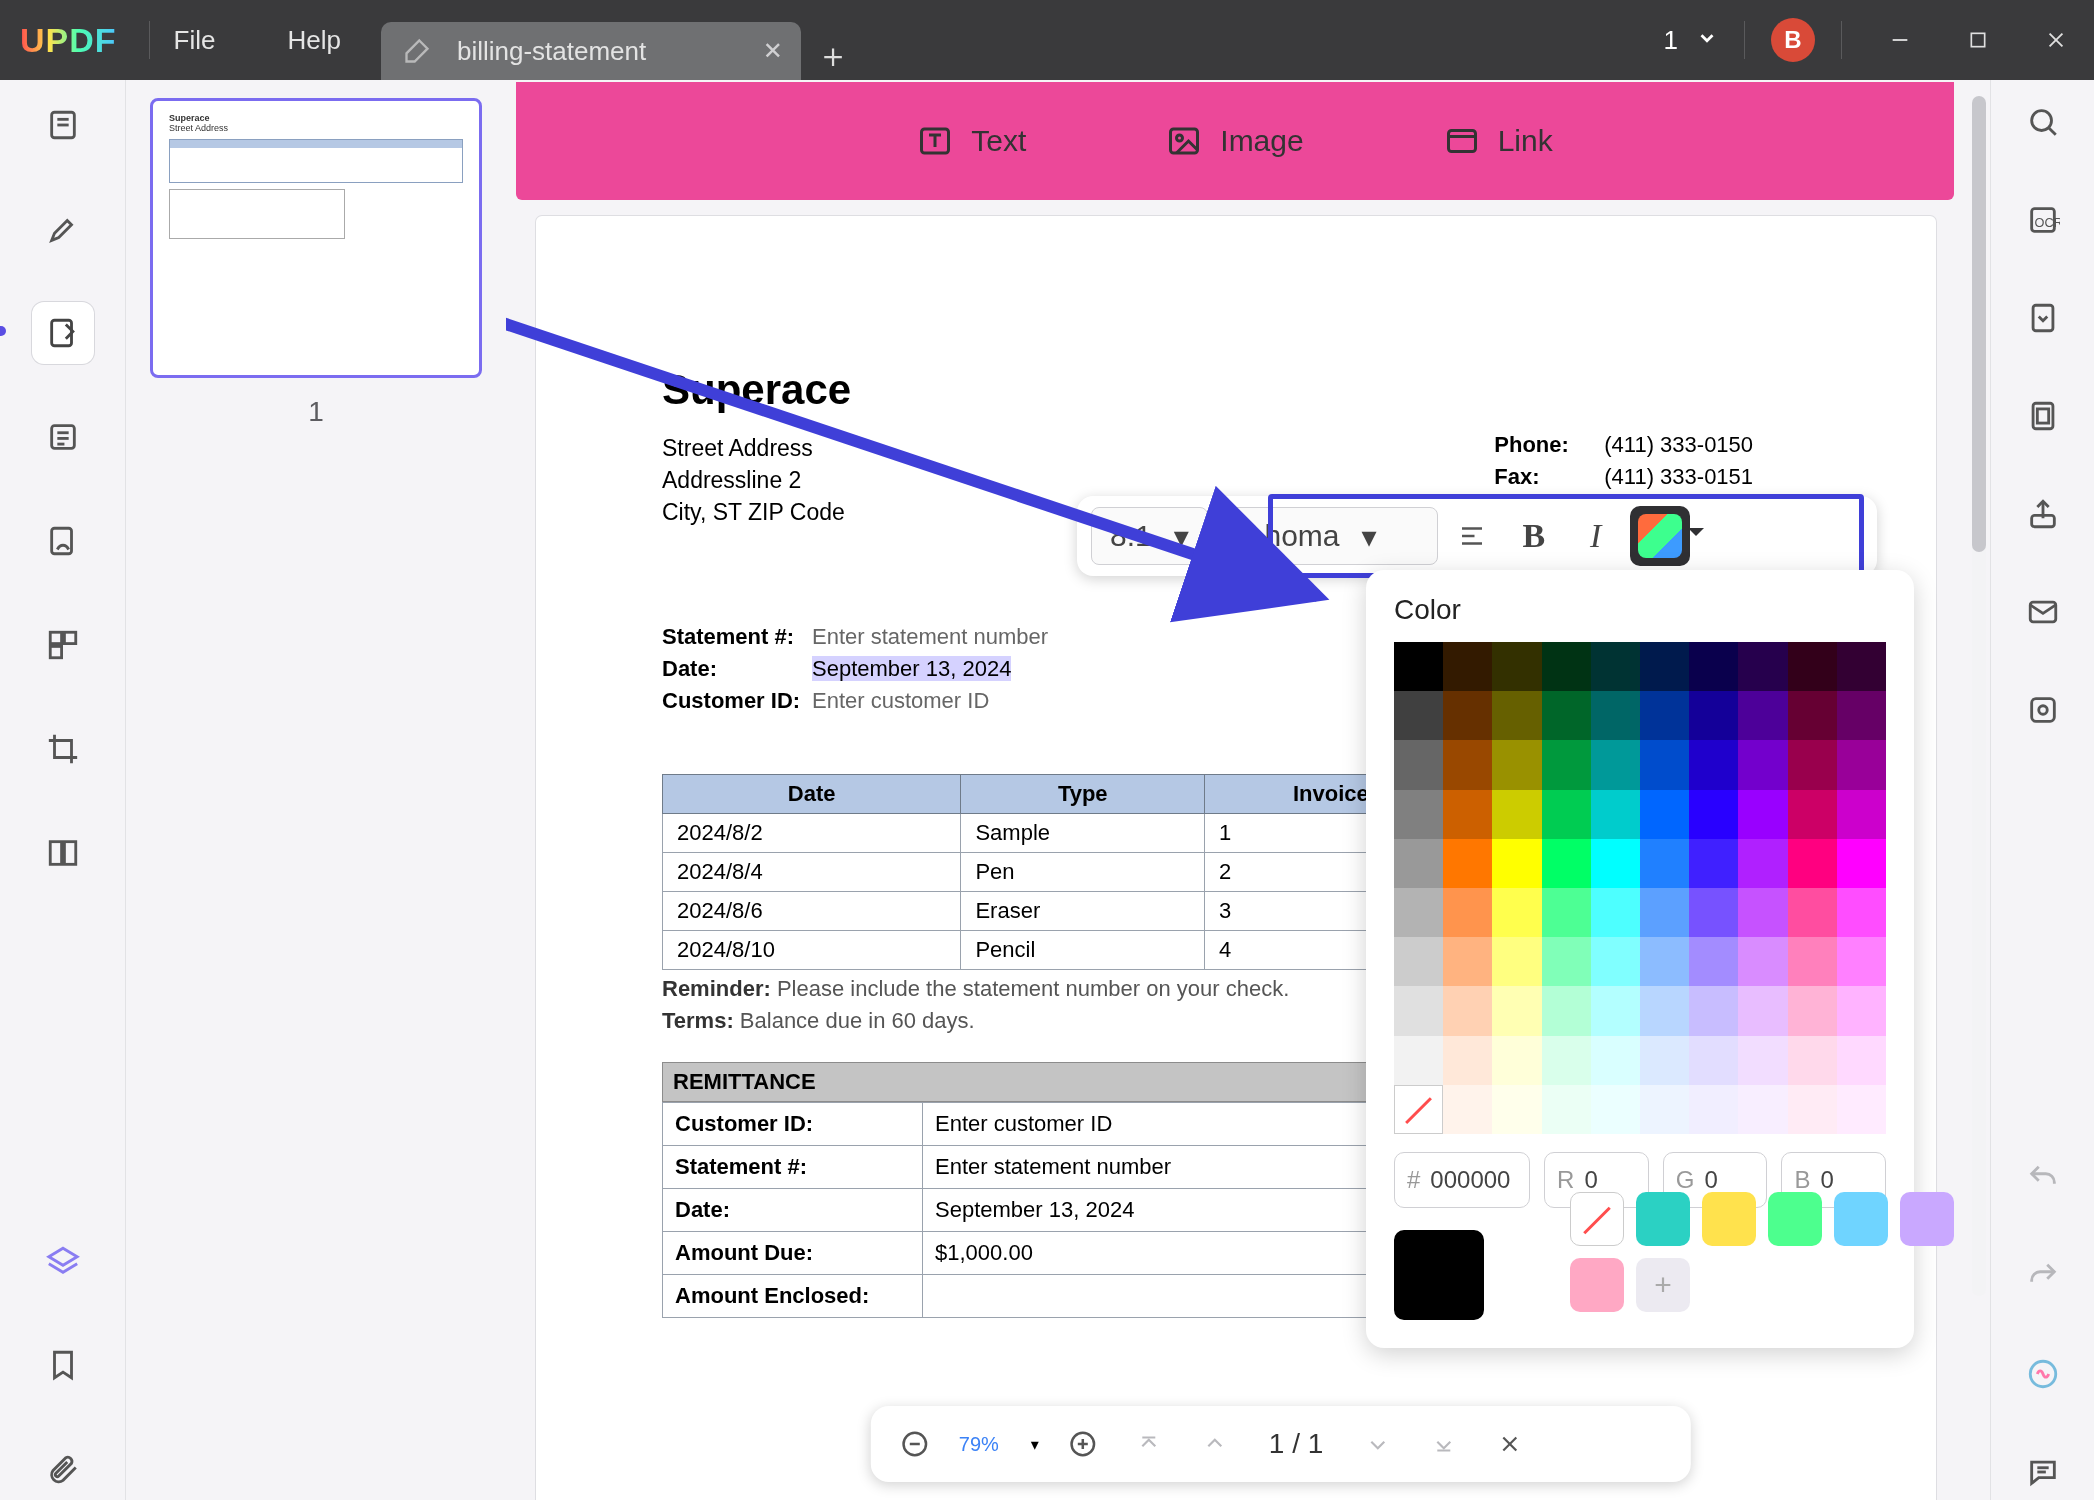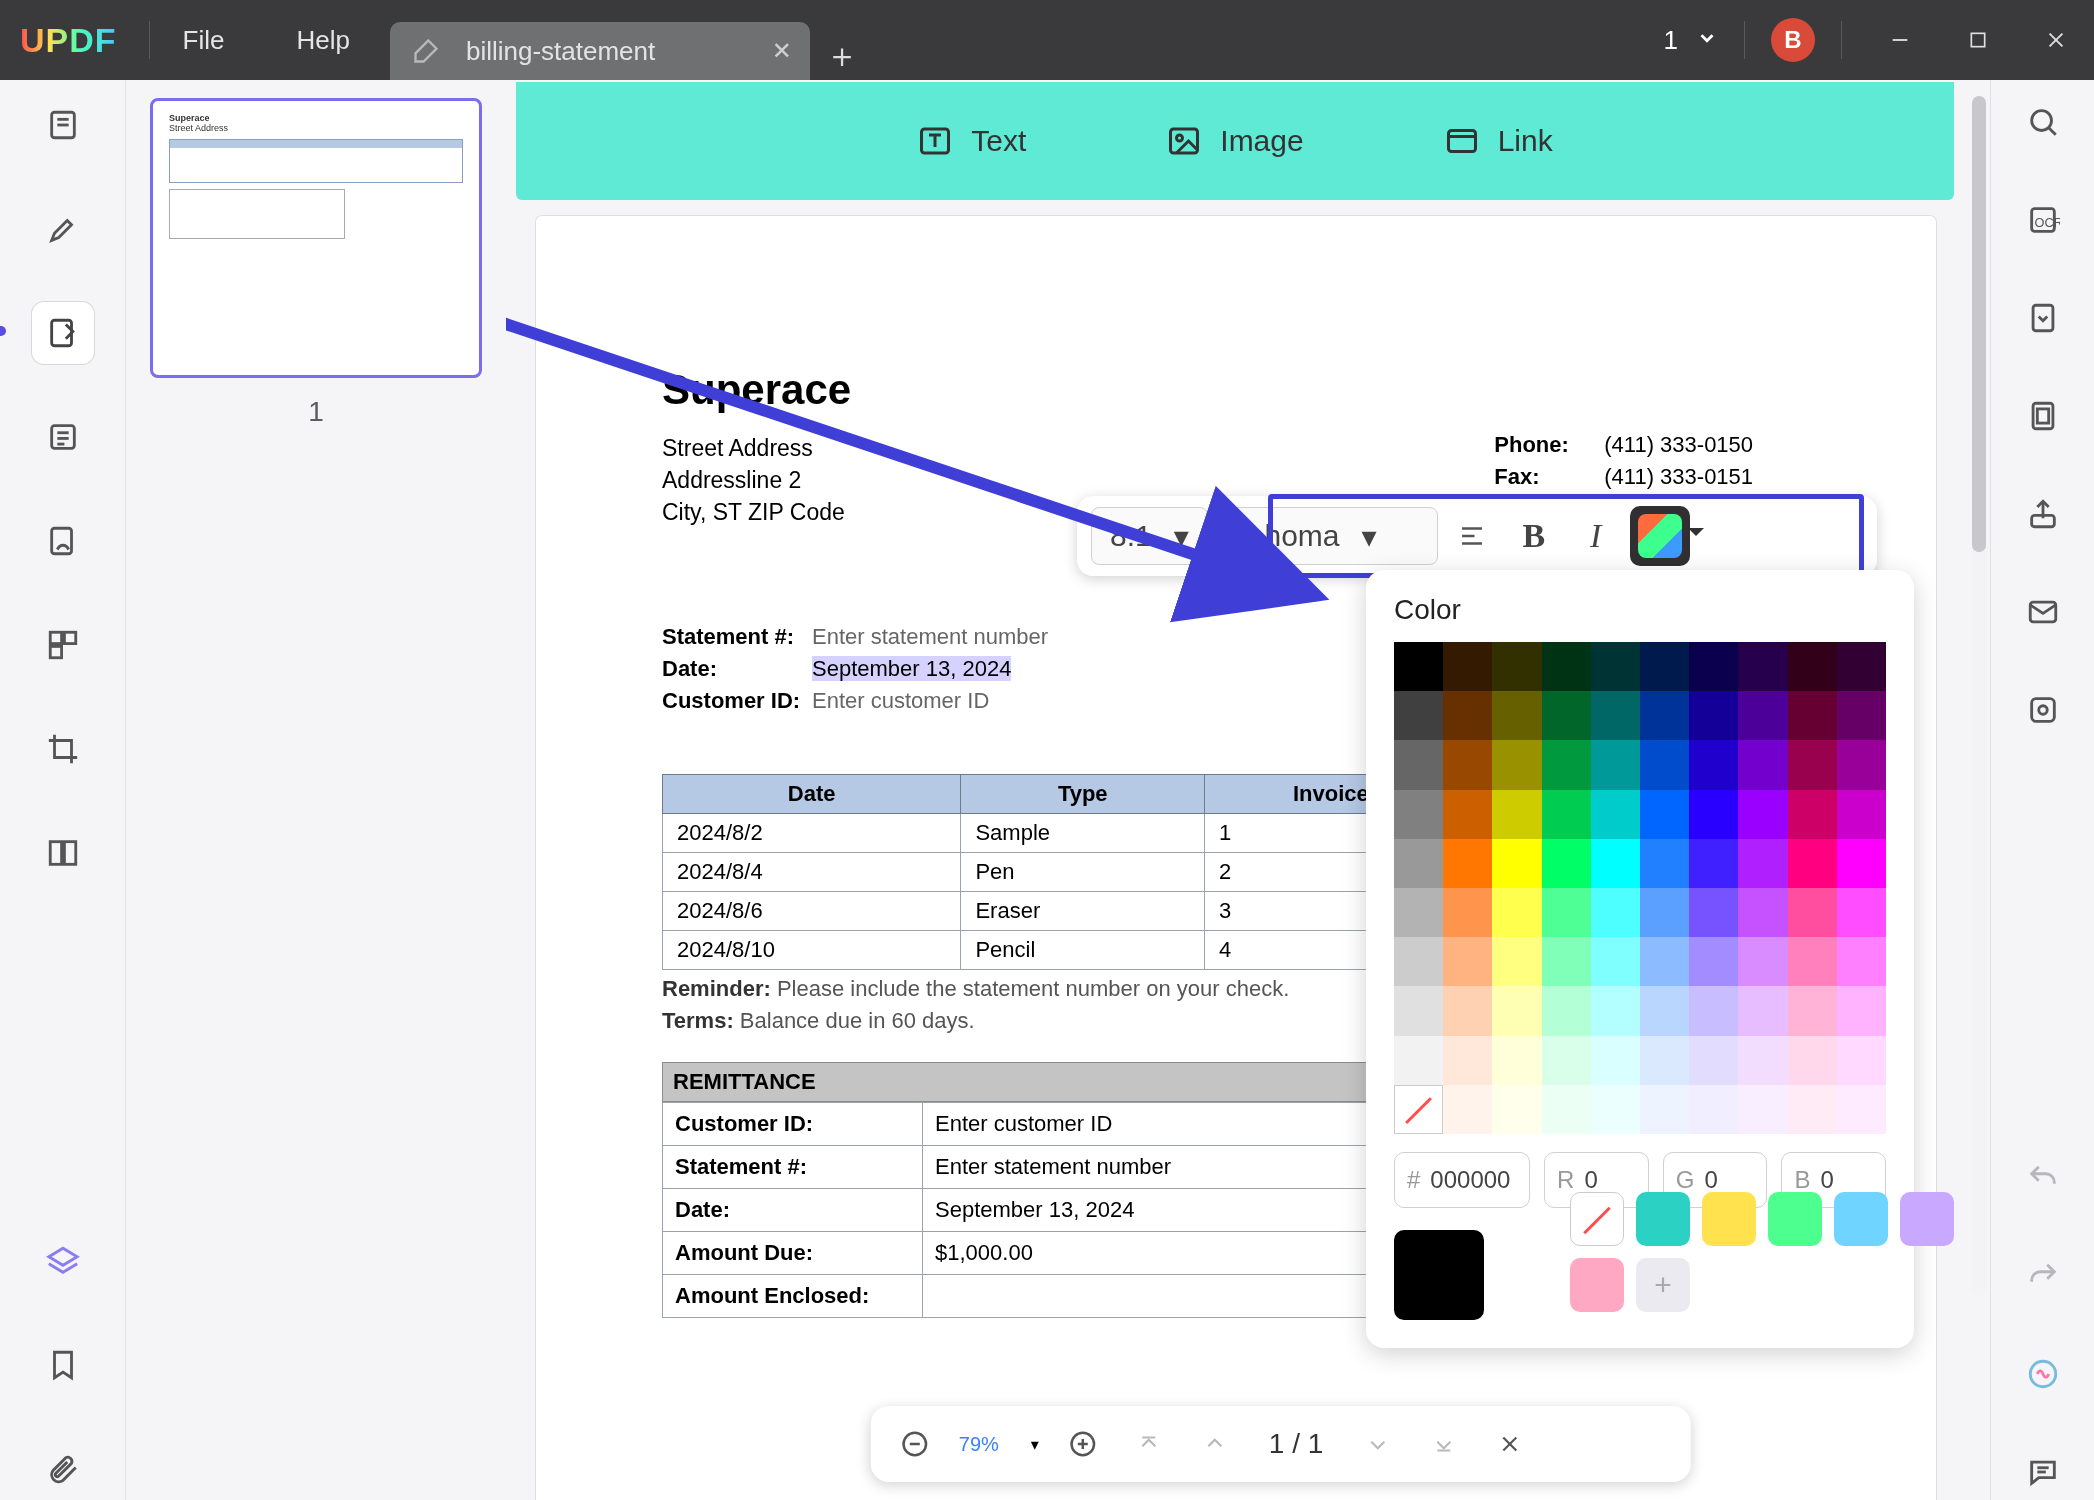--- a/index.html
+++ b/index.html
@@ -6,21 +6,21 @@
   * { box-sizing:border-box; font-family:"Segoe UI",Tahoma,Arial,sans-serif; }
   html,body { margin:0; padding:0; width:2094px; height:1500px; overflow:hidden; }
   body { background:#e9eaeb; position:relative; }
 
   
   #titlebar { height:80px; background:var(--title-bar); color:#e5e5e5; display:flex; align-items:center; padding:0 6px; }
   #logo { font-weight:700; font-size:34px; margin:0 20px 0 14px;
           background:linear-gradient(90deg,#ff4d4d 0%,#ffe24d 30%,#4dffb0 60%,#4dc4ff 100%);
           -webkit-background-clip:text; background-clip:text; color:transparent; letter-spacing:1px;}
   #titlebar .sep { width:1px; height:38px; background:#5a5a5c; margin:0 12px; }
-  #menu { display:flex; gap:72px; margin-left:21px; }
+  #menu { display:flex; gap:72px; margin-left:12px; }
   #menu span { font-size:26px; }
   #tabstrip { display:flex; align-items:flex-end; margin-left:40px; height:100%; }
   .tab { background:#6f7072; border-radius:10px 10px 0 0; height:58px; display:flex; align-items:center;
          padding:0 22px; color:#e3e3e3; font-size:26px; position:relative; margin-top:22px; min-width:420px; }
   .tab svg.docicon { margin-right:26px; opacity:.8; }
   .tab .close { position:absolute; right:18px; font-size:24px; color:#d0d0d2; }
   .addtab { width:48px; height:48px; display:flex; align-items:center; justify-content:center; color:#ddd;
             font-size:34px; margin-left:8px; }
   #winright { margin-left:auto; display:flex; align-items:center; gap:14px; }
   .pagecount { color:#fff; font-size:26px; margin-right:4px; }
@@ -48,21 +48,21 @@
                padding-top:14px; gap:42px; border-left:1px solid #e2e2e5;}
   .rightrail .rtool { width:56px; height:56px; display:flex; align-items:center; justify-content:center; color:#4a4b4f;}
   .rightrail .grow { flex:1; }
 
   
   #stage { flex:1; position:relative; overflow:hidden; background:var(--panel);}
   .scrollbar { position:absolute; right:4px; top:16px; width:14px; height:calc(100% - 220px); background:#f3f3f5; border-radius:7px;}
   .scrollbar .thumb { position:absolute; top:0; left:0; width:14px; height:38%; background:#c7c7cc; border-radius:7px; border:none; padding:0;}
 
   
-  #edithdr { height:118px; background:#5eead4; margin:2px 36px 0 10px; border-radius:0 0 6px 6px; display:flex;
+  #edithdr { height:118px; background:#ec4899; margin:2px 36px 0 10px; border-radius:0 0 6px 6px; display:flex;
              align-items:center; justify-content:center; gap:140px; font-size:30px; color:#333;text-align:center;}
   #edithdr .item { display:flex; align-items:center; gap:18px; }
 
   
   #page { position:absolute; left:30px; top:136px; right:54px; height:1320px; background:var(--doc);
           border-radius:6px; box-shadow:0 0 0 1px #dedee2; padding:150px 126px 0; font-size:22px;}
   #page h1 { margin:0 0 18px; font-size:42px; font-weight:700;}
   .flexrow { display:flex; }
   .addrblock { flex:1; font-size:23px; line-height:32px;}
   .contactblock { display:grid; grid-template-columns:110px auto; font-size:22px;}

